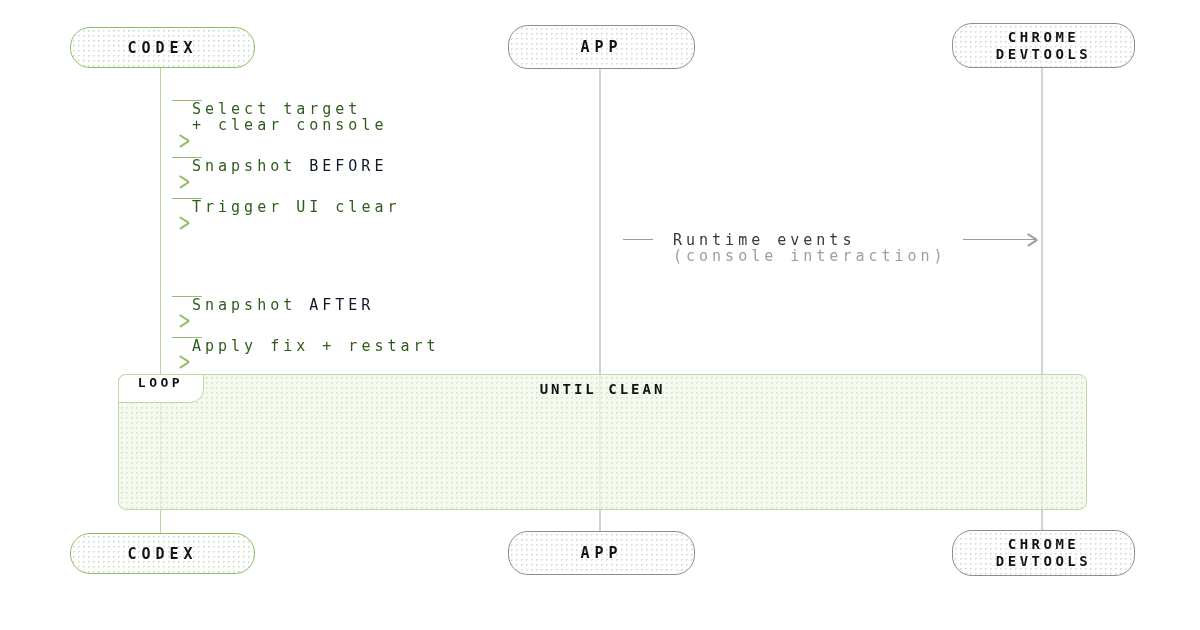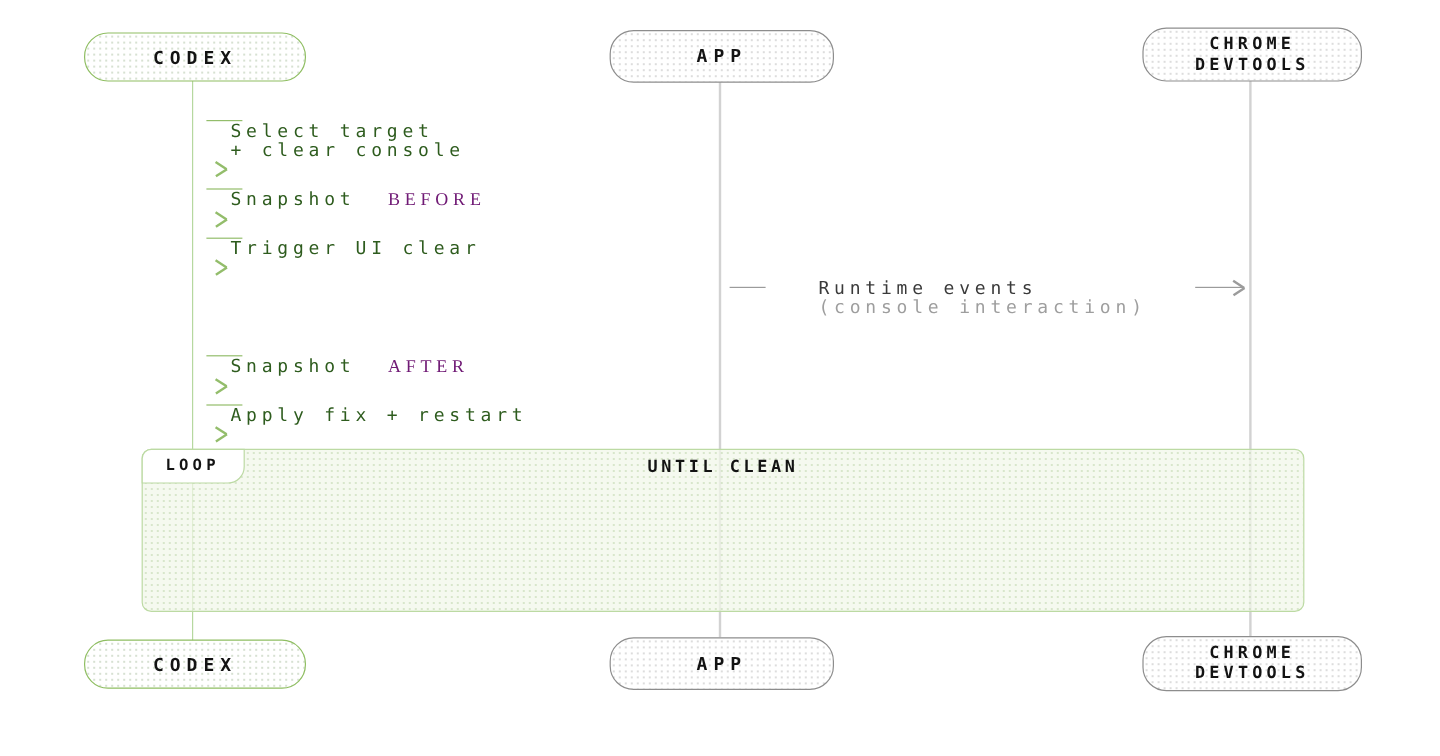--- a/index.html
+++ b/index.html
@@ -30,21 +30,21 @@
   .loop {
     position:absolute; left:118px; top:374px; width:967px; height:134px;
     border:1.5px solid #bcdaa3; border-radius:8px;
     background-color:rgba(241,247,233,0.72);
     background-image:radial-gradient(rgba(140,180,110,0.28) 1px, transparent 1px);
     background-size:5px 5px;
   }
   .loop-tab {
     position:absolute; left:-1.5px; top:-1.5px; width:84px; height:27px;
     background:#ffffff; border:1.5px solid #bcdaa3; border-radius:8px 0 14px 0;
-    display:flex; align-items:center; justify-content:center;
+    display:flex; align-items:flex-start; justify-content:center;
     font-weight:bold; font-size:13px; letter-spacing:3.5px; color:#131313;
   }
   .loop-title {
     position:absolute; left:0; right:0; top:6px; text-align:center;
     font-weight:bold; font-size:14px; letter-spacing:3px; color:#131313;
   }
 
   
   .msg {
     position:absolute; left:172px; right:164px;
@@ -59,23 +59,23 @@
   .msg .arrow::before, .msg .arrow::after {
     content:""; position:absolute; right:0; top:0; width:11px; height:1.5px;
     transform-origin:100% 50%;
   }
   .msg .arrow::before { transform:rotate(-33deg); }
   .msg .arrow::after  { transform:rotate(33deg); }
 
   .msg.green { color:#2e5c1e;flex-direction:column; }
   .msg.green .dash, .msg.green .line { border-color:#93bd6b; }
   .msg.green .arrow::before, .msg.green .arrow::after { background:#93bd6b; }
-  .msg.green .accent { color:#701a75; margin-left:27px;font-family:Liberation Serif, serif; }
+  .msg.green .accent { color:#0f172a; margin-left:13px; }
 
-  .msg.gray { color:#3a3a3a; left:608px;gap:24px; }
+  .msg.gray { color:#3a3a3a; left:623px; }
   .msg.gray .dash, .msg.gray .line { border-color:#9b9b9b; }
   .msg.gray .arrow::before, .msg.gray .arrow::after { background:#9b9b9b; }
   .msg.gray .l2 { color:#9e9e9e; }
 </style>
 </head>
 <body>
 
 <div class="stage">
 
   <div class="lifeline green" style="left:159.5px; top:66px; height:468px"></div>

